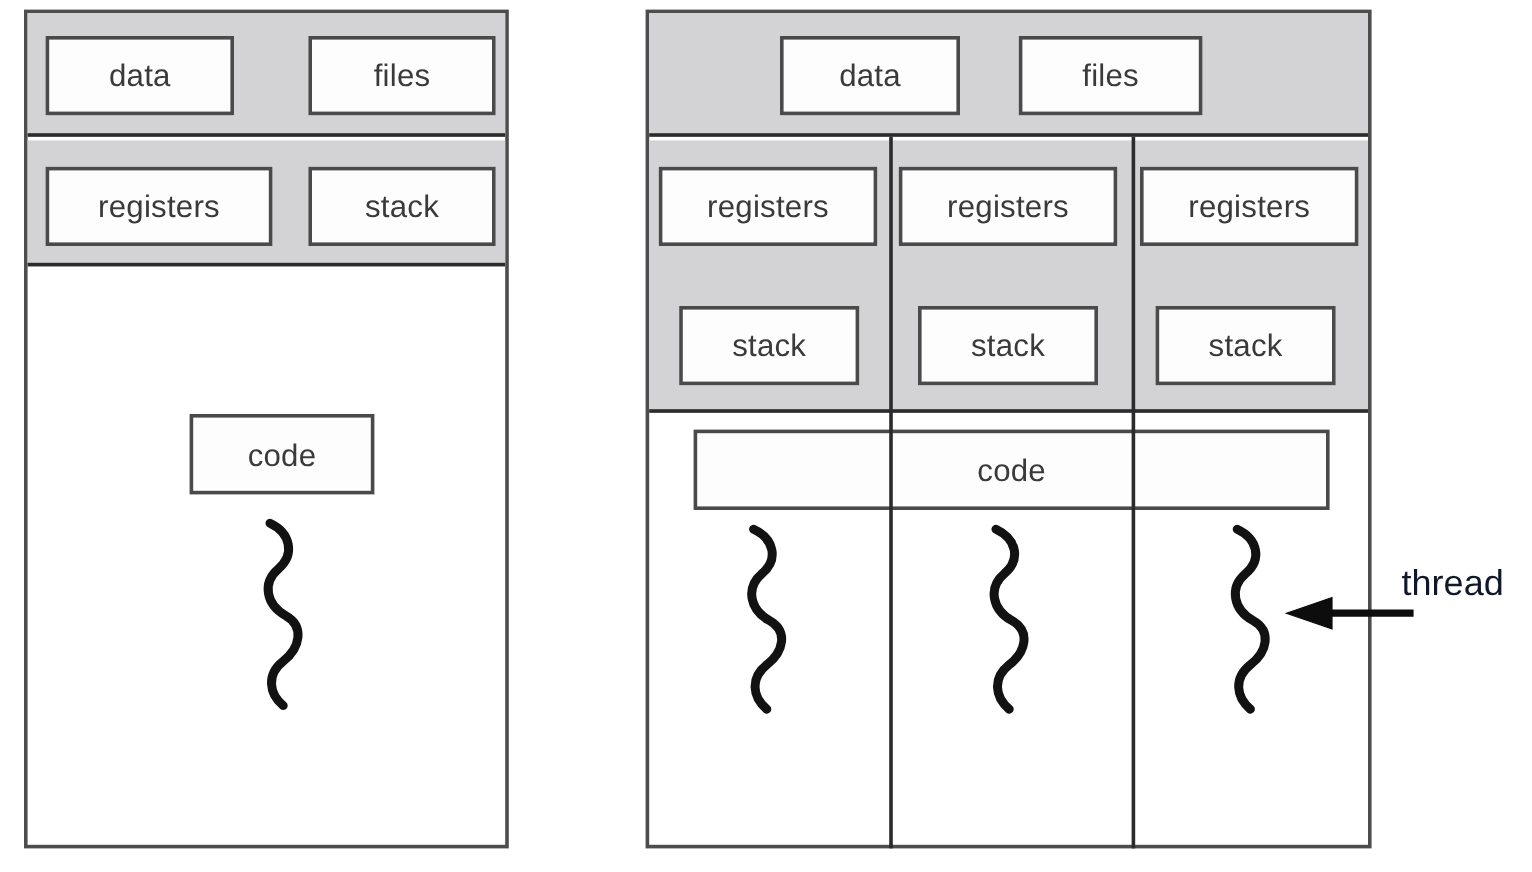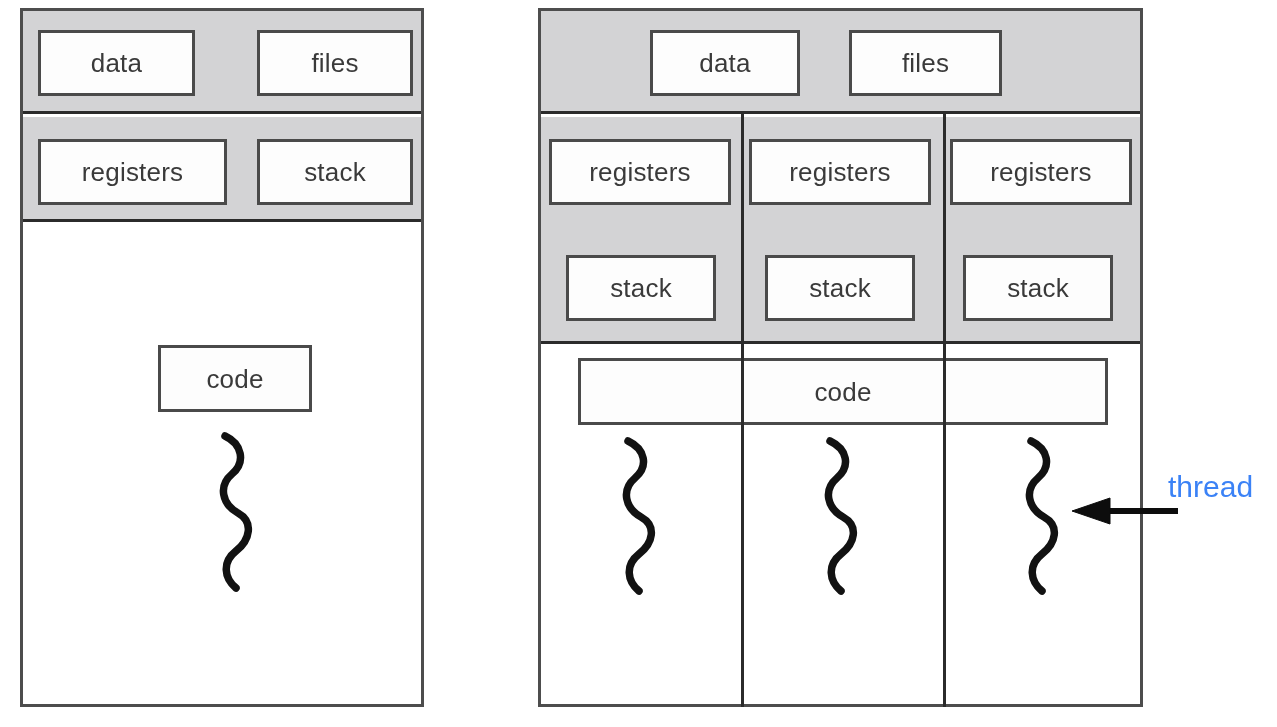--- a/index.html
+++ b/index.html
@@ -83,21 +83,21 @@
   .annot-arrow {
     position: absolute;
   }
   .annot-arrow svg { display: block; overflow: visible; }
   .annot-arrow path, .annot-arrow line {
     stroke: #0d0d0d;
   }
   .annot-label {
     position: absolute;
     font-size: 30px;
-    color: #3b82f6;
+    color: #0f172a;
     white-space: nowrap;
     line-height: 1;
   }
 </style>
 </head>
 <body>
 
 <div id="canvas">
 
   <div class="process-frame" style="left:20px; top:8px; width:404px; height:699px;">

